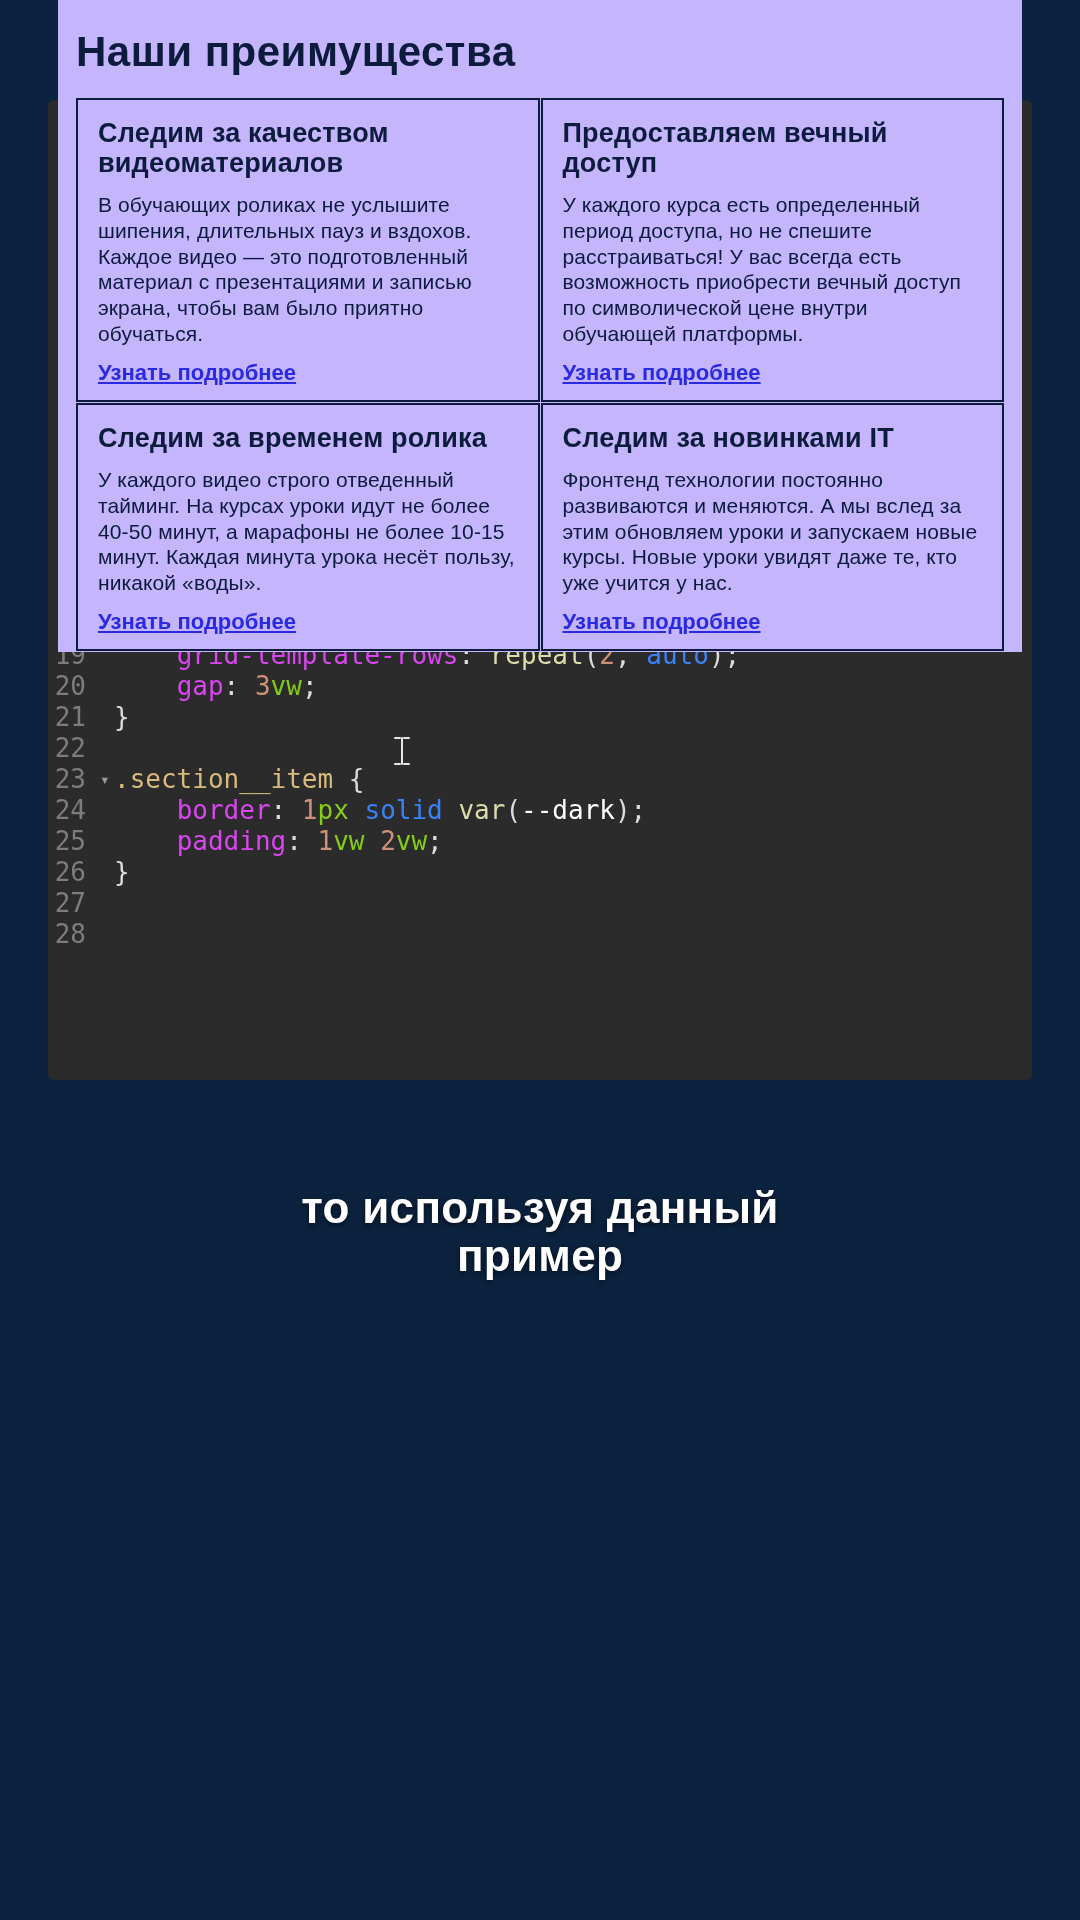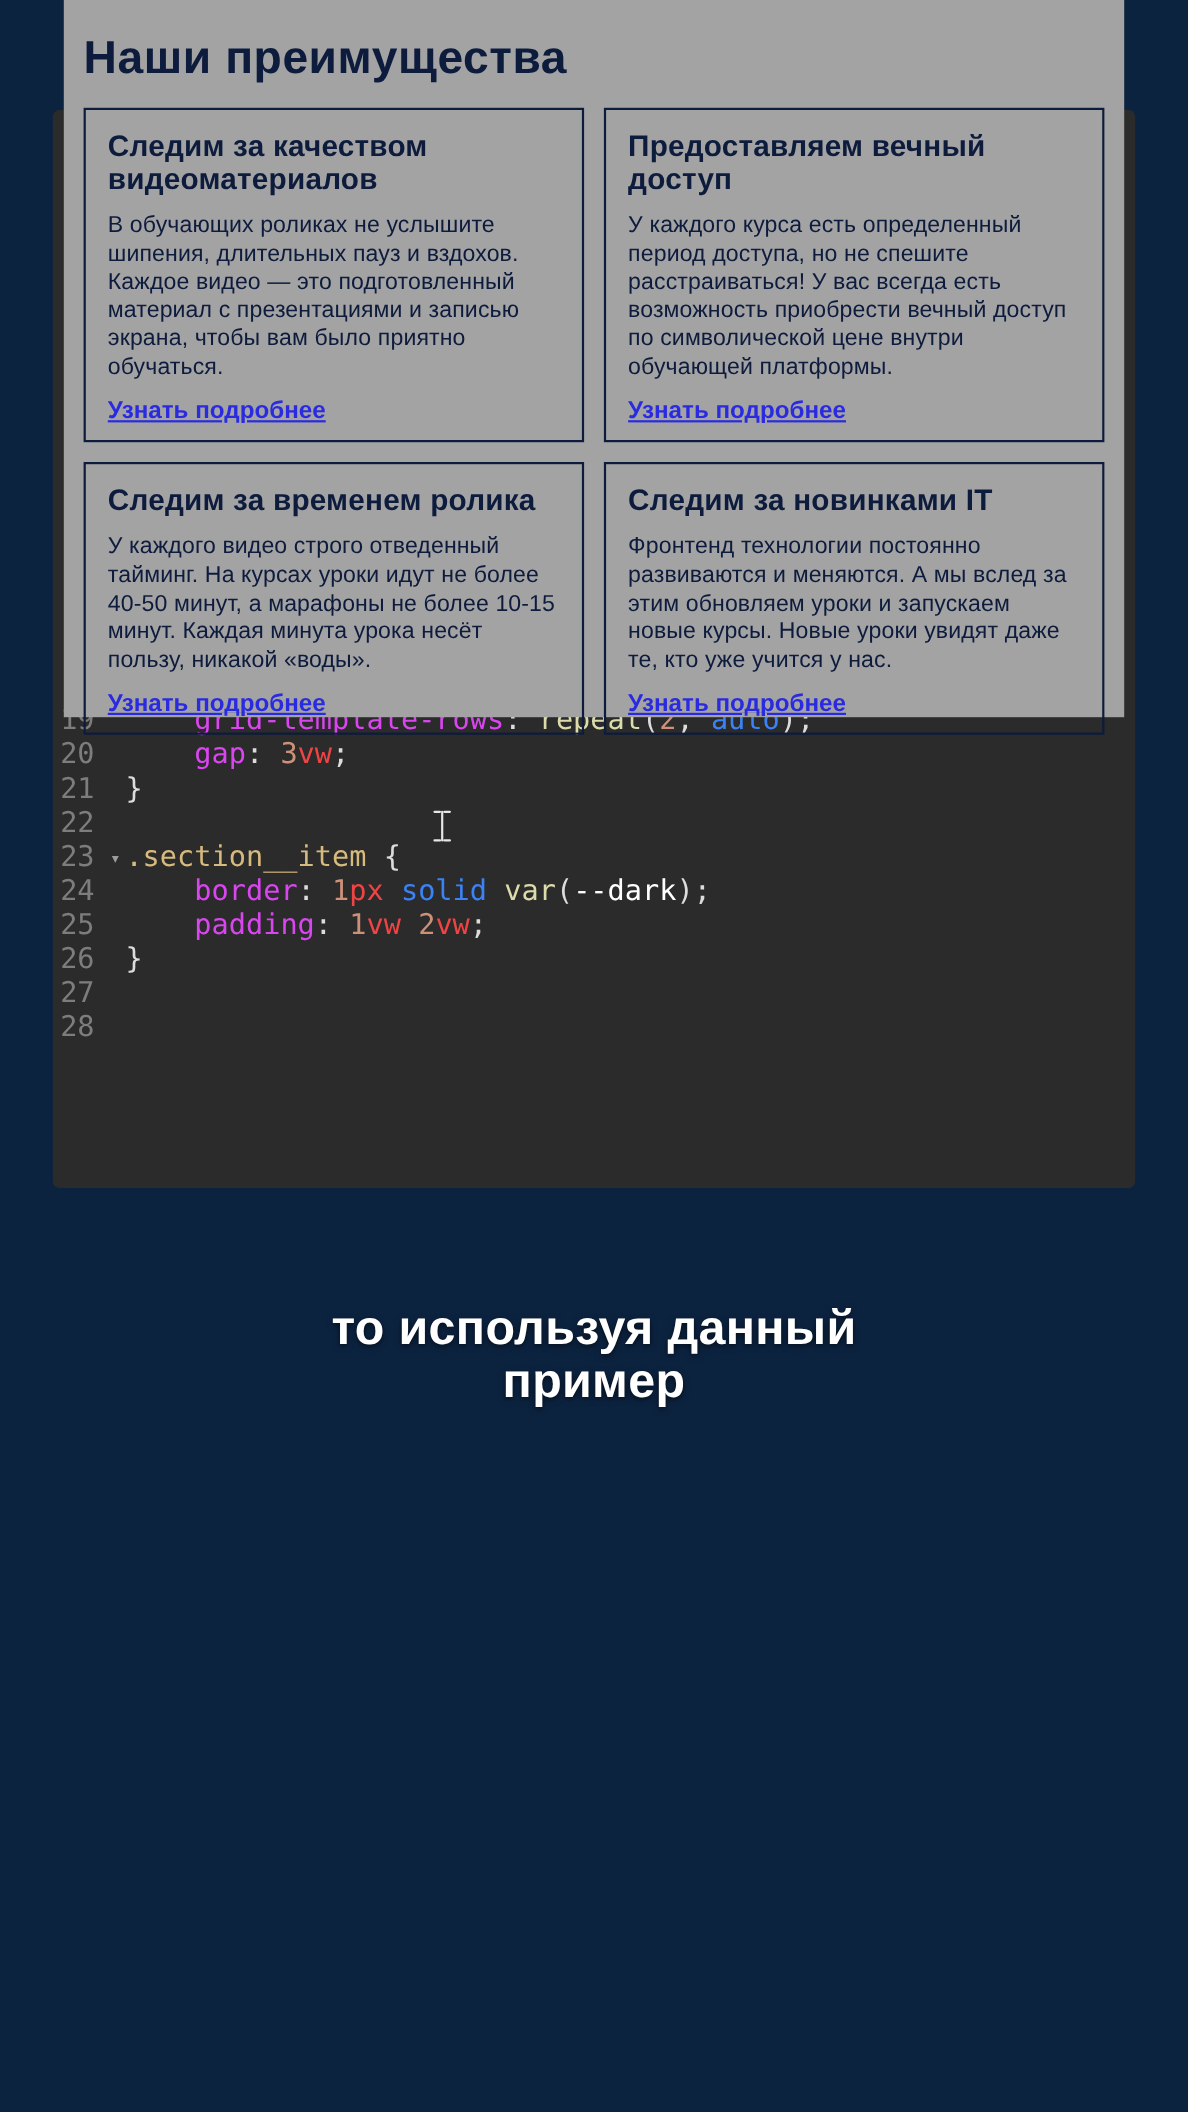--- a/index.html
+++ b/index.html
@@ -52,21 +52,21 @@
     width: 14px;
     color: #9d9d9d;
     font-size: 16px;
     line-height: 31px;
     text-align: left;
   }
   .tok-sel   { color: #d7ba7d; }
   .tok-prop  { color: #d946ef; }
   .tok-punc  { color: #dcdcdc; }
   .tok-num   { color: #ce9178; }
-  .tok-unit  { color: #ef4444; margin-top: 32px; }
+  .tok-unit  { color: #84cc16; margin-top: 32px; }
   .tok-kw    { color: #3b82f6; }
   .tok-func  { color: #dcdcaa; }
   .tok-var   { color: #ffffff; }
   .tok-brace { color: #dcdcdc; }
 
   .text-cursor {
     position: absolute;
     left: 345px;
     top: 636px;
     width: 18px;
@@ -75,35 +75,35 @@
   }
   .text-cursor svg { width: 100%; height: 100%; }
 
   
   .overlay {
     position: absolute;
     left: 58px;
     top: 0;
     width: 964px;
     height: 652px;
-    background: #a3a3a3;
+    background: #c4b5fd;
     padding: 24px 18px 0 18px;
   }
   .overlay h1 {
     font-family: Arial, Helvetica, sans-serif;
     font-weight: 900;
     font-size: 42px;
     letter-spacing: 0.5px;
     color: #0d1b3d;
     margin: 4px 0 22px 0;
   }
   .grid {
     display: grid;
     grid-template-columns: 1fr 1fr;
-    gap: 18px;
+    gap: 1px;
   }
   .card {
     border: 2px solid #0d1b3d;
     padding: 18px 20px 14px 20px;
   }
   .card h2 {
     font-weight: 900;
     font-size: 27px;
     line-height: 1.12;
     color: #0d1b3d;

